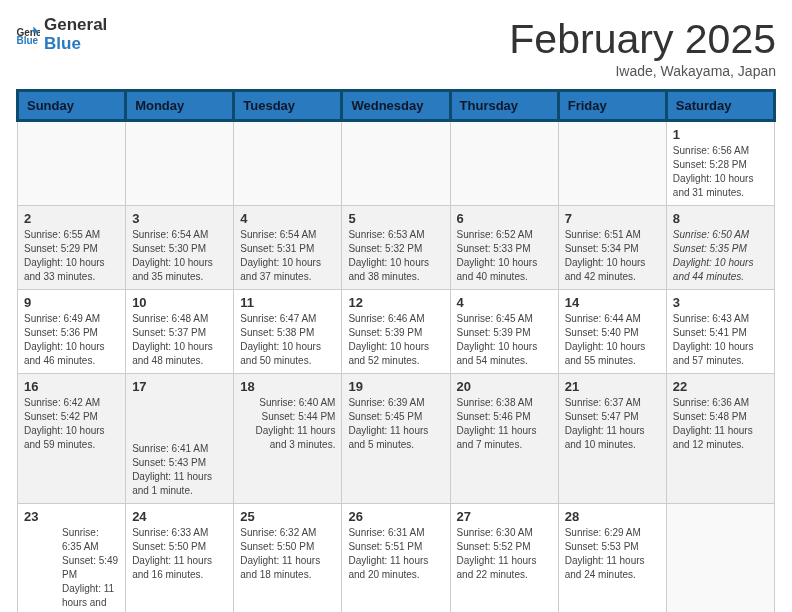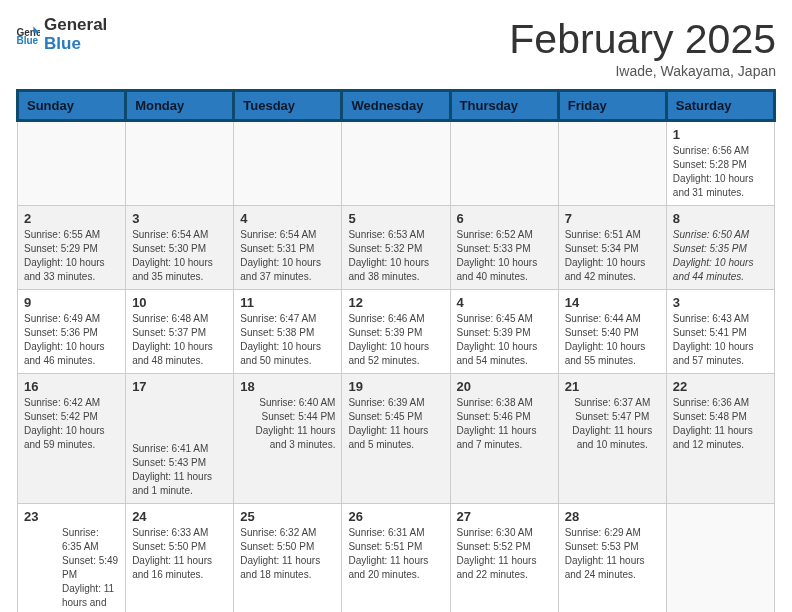--- a/index.html
+++ b/index.html
@@ -243,21 +243,21 @@
 Daylight: 11 hours and 5 minutes.</div>
         </td>
         <td>
           <span class="day-number">20</span>
           <div class="day-info" style="white-space: pre-line;">Sunrise: 6:38 AM
 Sunset: 5:46 PM
 Daylight: 11 hours and 7 minutes.</div>
         </td>
         <td>
           <span class="day-number">21</span>
-          <div class="day-info" style="white-space: pre-line; text-align: center;">Sunrise: 6:37 AM
+          <div class="day-info" style="white-space: pre-line;">Sunrise: 6:37 AM
 Sunset: 5:47 PM
 Daylight: 11 hours and 10 minutes.</div>
         </td>
         <td>
           <span class="day-number">22</span>
           <div class="day-info" style="white-space: pre-line;">Sunrise: 6:36 AM
 Sunset: 5:48 PM
 Daylight: 11 hours and 12 minutes.</div>
         </td>
       </tr>

